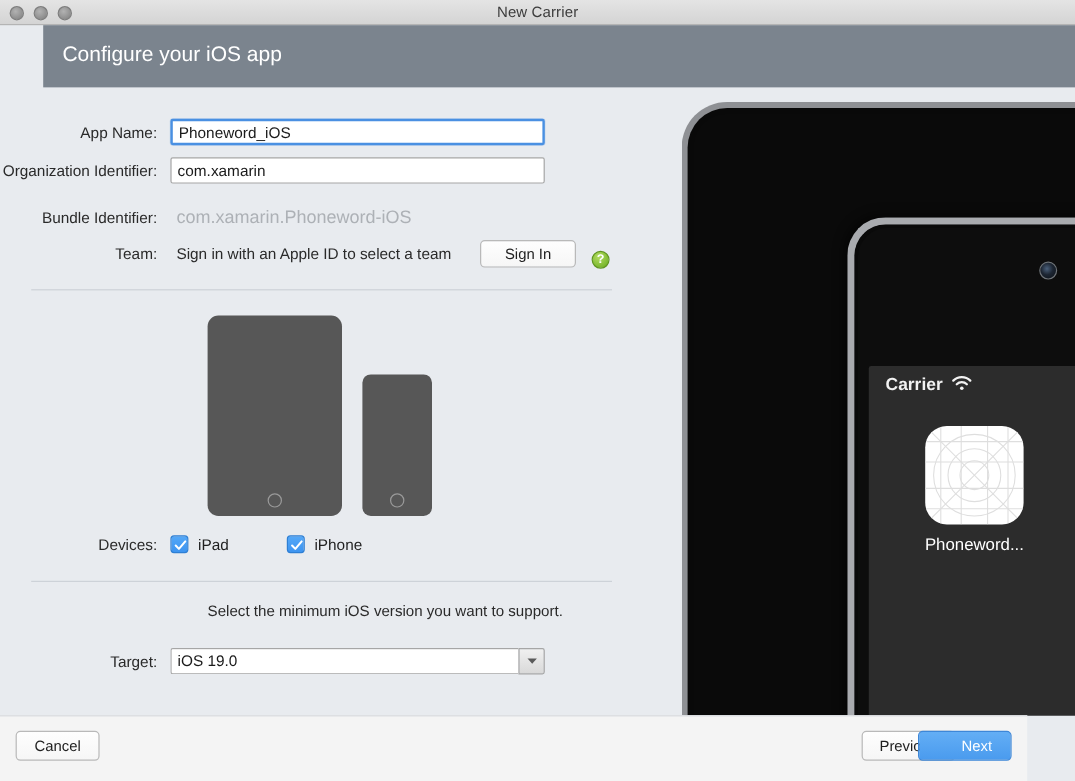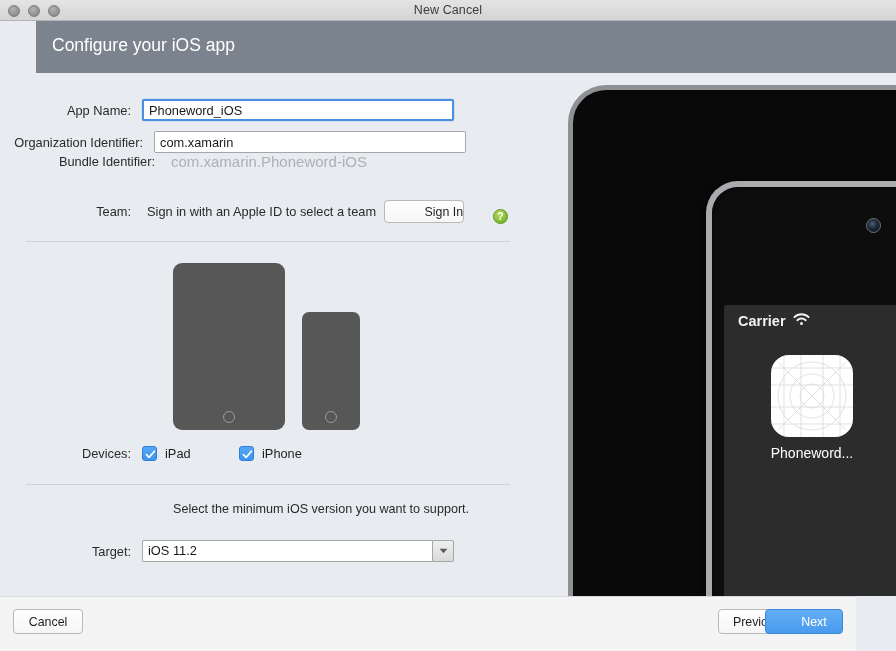--- a/index.html
+++ b/index.html
@@ -137,22 +137,21 @@
     background: linear-gradient(to bottom, #fefefe, #f6f6f6);
     border: 1px solid #b9b9b9;
     border-radius: 4px;
     box-sizing: border-box;
     cursor: default;
     padding: 0;
   }
   .btn-signin {
     width: 80px;
     height: 23px;
-    margin-left: 8px;
-    text-align: right;
+    margin-left: 24px;
   }
   .help-icon {
     position: absolute;
     left: 493px;
     top: 136px;
     width: 15px;
     height: 15px;
     border-radius: 50%;
     background: radial-gradient(circle at 38% 30%, #b4dd62, #7cb82f 72%, #689e24 100%);
     border: 1px solid #5f941f;
@@ -455,41 +454,41 @@
 <body>
 
 <div class="window">
 
   <div class="titlebar">
     <div class="traffic">
       <div class="light"></div>
       <div class="light"></div>
       <div class="light"></div>
     </div>
-    <div class="title-text">New Cancel</div>
+    <div class="title-text">New Carrier</div>
   </div>
 
   <div class="header">
     <div class="header-title">Configure your iOS app</div>
   </div>
 
   <div class="form-pane">
 
     <div class="row" style="left:0; top:26px;">
       <div class="field-label">App Name:</div>
       <input class="text-input focused" type="text" value="Phoneword_iOS" style="">
     </div>
 
-    <div class="row" style="left:12px; top:58px;">
+    <div class="row" style="left:0; top:58px;">
       <div class="field-label">Organization Identifier:</div>
       <input class="text-input" type="text" value="com.xamarin" style="">
     </div>
     <div class="help-icon">?</div>
 
-    <div class="row" style="left:0; top:80px;padding-left:24px;">
+    <div class="row" style="left:0; top:100px;">
       <div class="field-label">Bundle Identifier:</div>
       <div class="static-value">com.xamarin.Phoneword-iOS</div>
     </div>
 
     <div class="row" style="left:0; top:127px;">
       <div class="field-label">Team:</div>
       <div class="team-text">Sign in with an Apple ID to select a team</div>
       <button class="btn btn-signin">Sign In</button>
     </div>
 
@@ -524,21 +523,21 @@
       </div>
     </div>
 
     <div class="sep" style="top:411px;"></div>
 
     <div class="hint">Select the minimum iOS version you want to support.</div>
 
     <div class="row" style="left:0; top:467px;">
       <div class="field-label">Target:</div>
       <div class="combo-wrap">
-        <div class="combo">iOS 11.2</div>
+        <div class="combo">iOS 19.0</div>
         <div class="combo-arrow">
           <svg width="9" height="6" viewBox="0 0 9 6">
             <path d="M0.6 0.8 L4.5 5.2 L8.4 0.8 Z" fill="#5a5a5a"></path>
           </svg>
         </div>
       </div>
     </div>
 
   </div>
 

